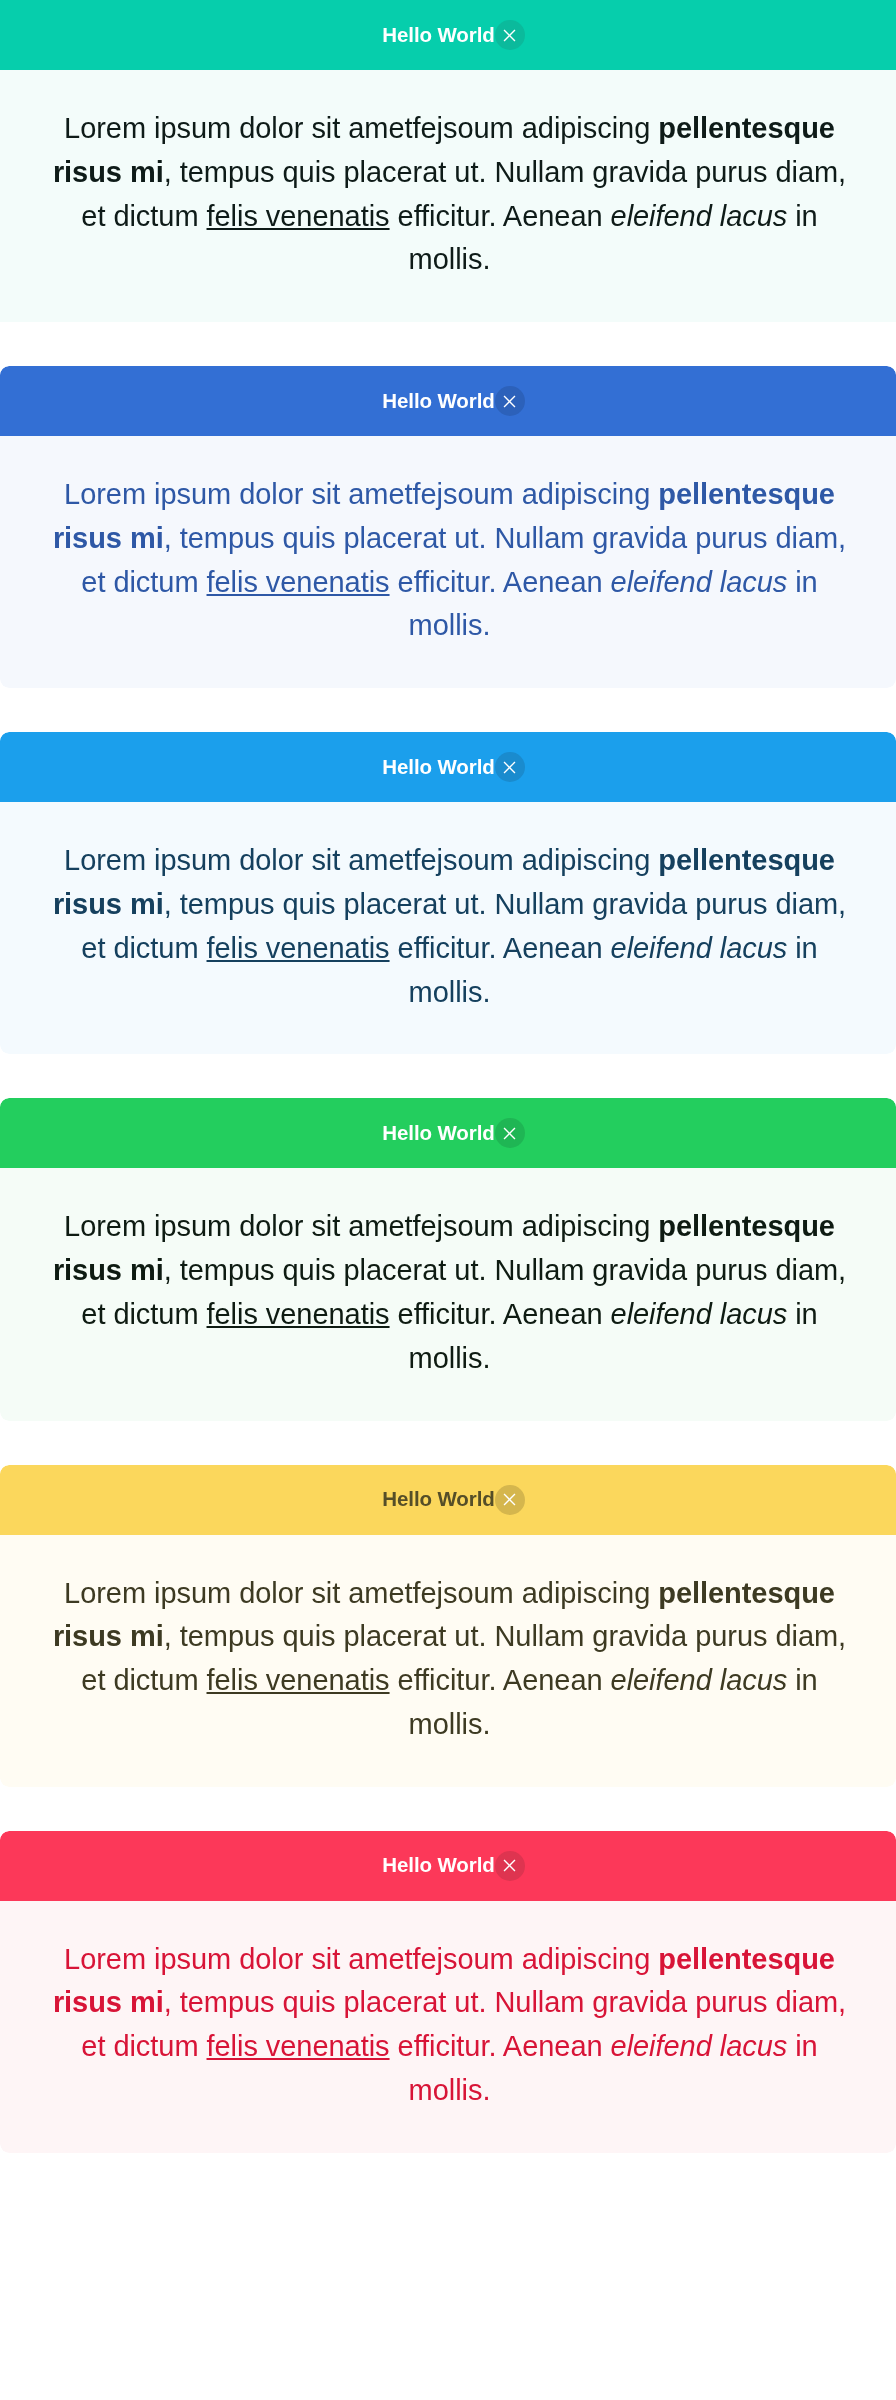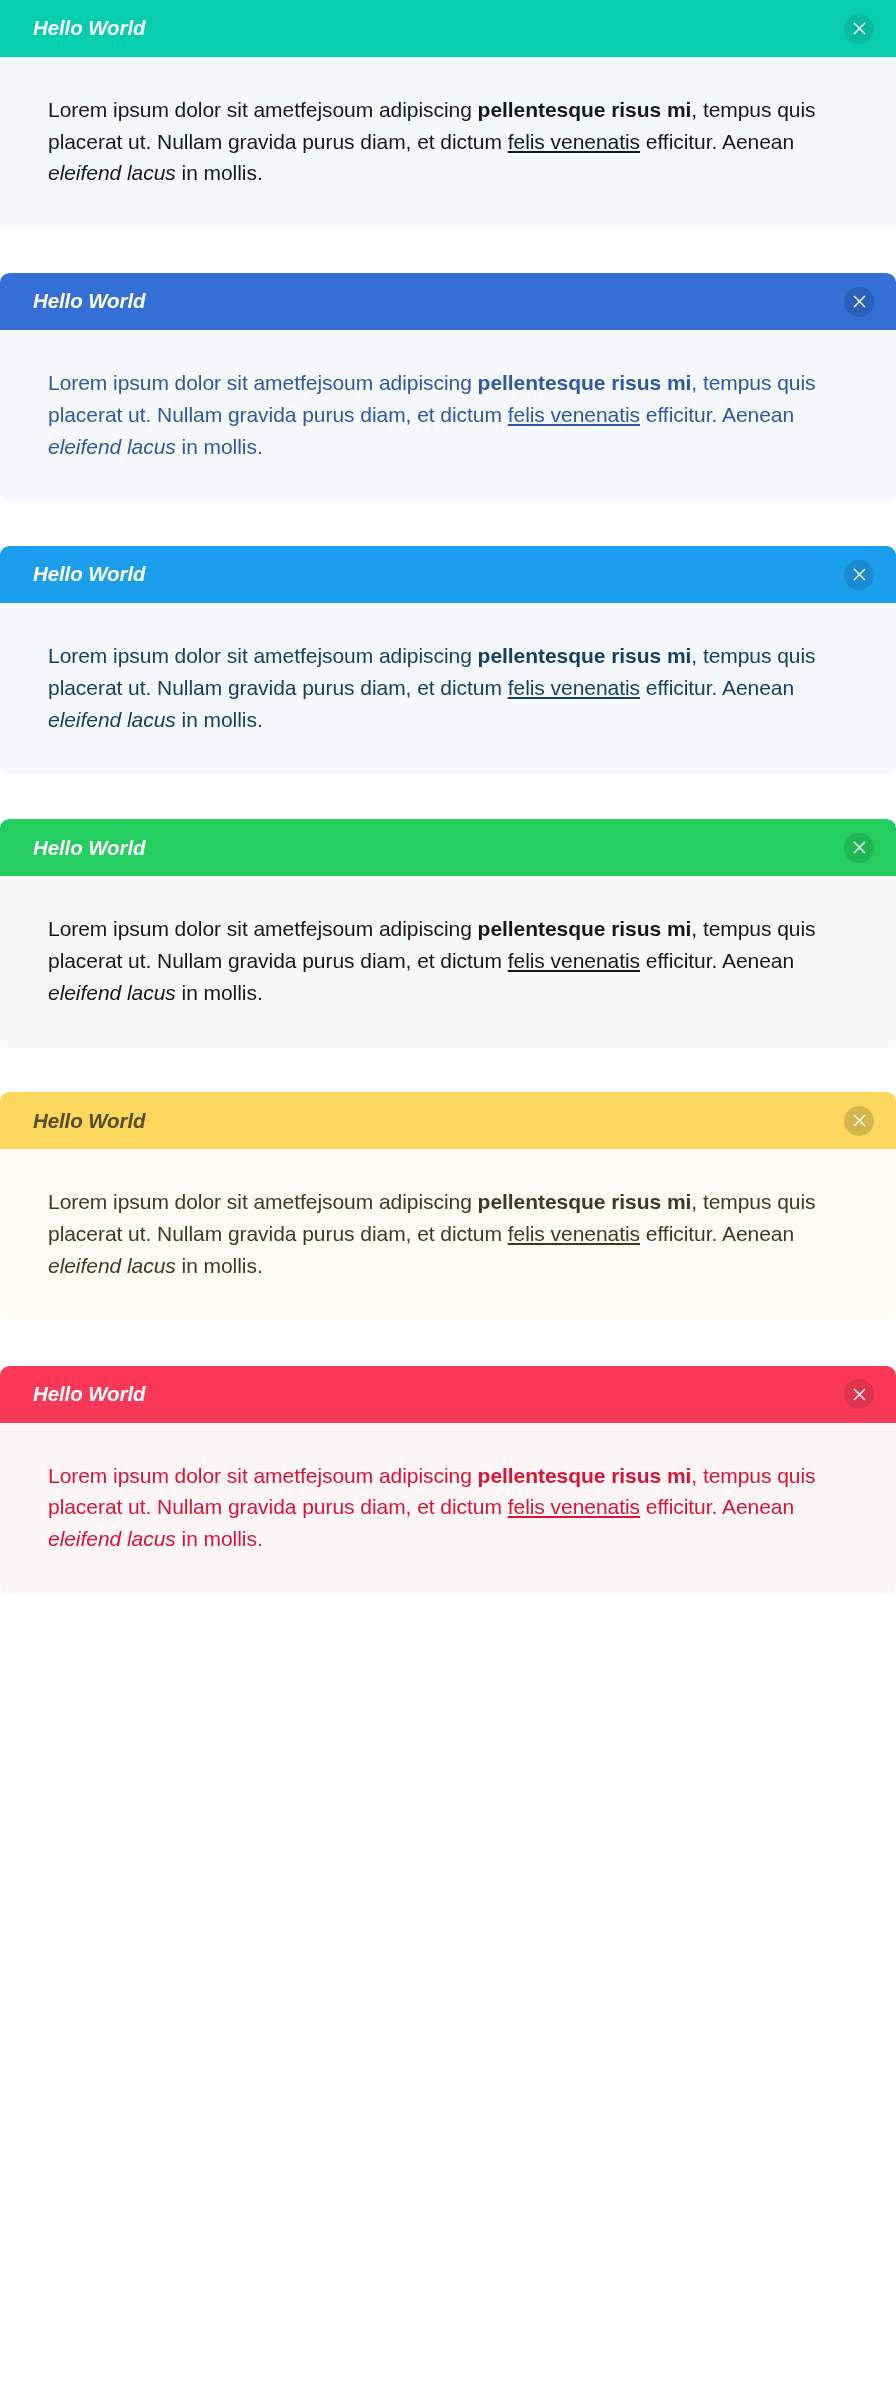--- a/index.html
+++ b/index.html
@@ -32,25 +32,24 @@
     border-radius: 0;
   }
   .card.rounded {
     border-radius: 9px;
   }
 
   .card-header {
     position: relative;
     display: flex;
     align-items: center;
-    justify-content: space-between;
+    justify-content: center;
     box-sizing: border-box;
     padding: 0 22px 0 33px;
-    height: 57px;
-    font-style: italic;
+    height: 70px;
   }
 
   .card.rounded .card-header {
     border-top-left-radius: 9px;
     border-top-right-radius: 9px;
   }
 
   .card-title {
     font-size: 20.5px;
     font-weight: bold;
@@ -83,23 +82,24 @@
     padding: 37px 45px 40px 48px;
   }
 
   .card.rounded .card-body {
     border-bottom-left-radius: 9px;
     border-bottom-right-radius: 9px;
   }
 
   .card-text {
     margin: 0;
-    font-size: 21px;
+    font-size: 29px;
     line-height: 1.51;
     letter-spacing: -0.05px;
+    text-align: center;
   }
 
   .card-text b {
     font-weight: bold;
   }
   .card-text i {
     font-style: italic;
   }
   .card-text a {
     text-decoration: underline;

